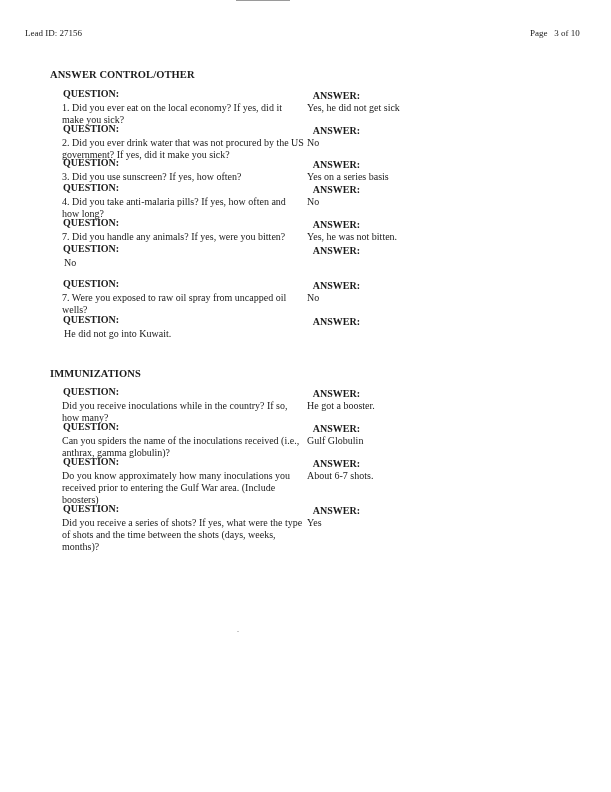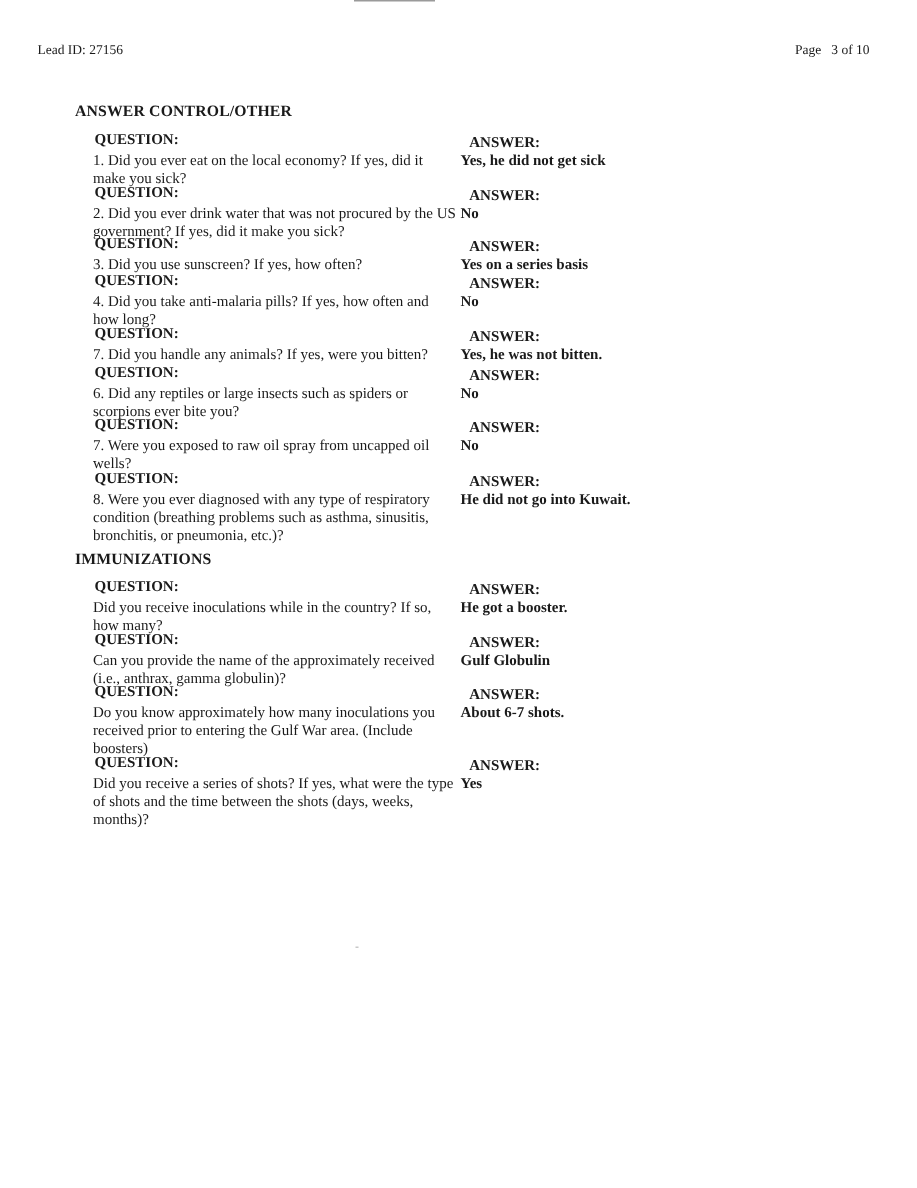--- a/index.html
+++ b/index.html
@@ -7,21 +7,21 @@
       width: 611px; height: 792px; position: relative; overflow: hidden;
       font-family: "Liberation Serif", serif; color: #1a1a1a;
     }
     .top-rule { position: absolute; left: 236px; top: 0; width: 54px; height: 1px; background: #9a9a9a; }
     .header-left { position: absolute; left: 25px; top: 28px; font-size: 9px; }
     .header-right { position: absolute; left: 530px; top: 28px; font-size: 9px; white-space: pre; }
     .section-title { position: absolute; left: 50px; font-size: 10.5px; font-weight: bold; letter-spacing: 0.1px; }
     .qa { position: absolute; left: 62px; width: 400px; font-size: 10.5px; line-height: 12px; }
     .qa .row { display: flex; }
     .qa .qcol { width: 243px; }
-    .qa .acol { width: 155px; margin-left: 2px; font-weight: bold; }
+    .qa .acol { width: 155px; margin-left: 2px; }
     .qa .label { font-weight: bold; font-size: 10px; }
     .qa .text { font-size: 10px; line-height: 12px; }
     .qa .answer-label { padding-top: 2px; margin-left: 16px; }
     .qa .q-label { padding-left: 1px; }
     .stray { position: absolute; left: 237px; top: 631px; width: 2px; height: 1px; background: #c8c8c8; }
   </style>
 </head>
 <body>
 
 <div class="top-rule"></div>
@@ -79,41 +79,39 @@
       <div class="qcol text">7.  Did you handle any animals?  If yes, were you bitten?</div>
       <div class="acol text">Yes, he was not bitten.</div>
     </div>
 </div>
 <div class="qa" style="top:243px;">
   <div class="row">
       <div class="qcol label q-label">QUESTION:</div>
       <div class="acol label answer-label">ANSWER:</div>
     </div>
   <div class="row">
-      <div class="qcol text">6.  Did any reptiles or large insects such as spiders or scorpions ever bite you?</div>
       <div class="acol text">No</div>
     </div>
 </div>
 <div class="qa" style="top:278px;">
   <div class="row">
       <div class="qcol label q-label">QUESTION:</div>
       <div class="acol label answer-label">ANSWER:</div>
     </div>
   <div class="row">
       <div class="qcol text">7.  Were you exposed to raw oil spray from uncapped oil wells?</div>
       <div class="acol text">No</div>
     </div>
 </div>
 <div class="qa" style="top:314px;">
   <div class="row">
       <div class="qcol label q-label">QUESTION:</div>
       <div class="acol label answer-label">ANSWER:</div>
     </div>
   <div class="row">
-      <div class="qcol text">8.  Were you ever diagnosed with any type of respiratory condition (breathing problems such as asthma, sinusitis, bronchitis, or pneumonia, etc.)?</div>
       <div class="acol text">He did not go into Kuwait.</div>
     </div>
 </div>
 
 <div class="section-title" style="top:368px;">IMMUNIZATIONS</div>
 
 <div class="qa" style="top:386px;">
   <div class="row">
       <div class="qcol label q-label">QUESTION:</div>
       <div class="acol label answer-label">ANSWER:</div>
@@ -122,21 +120,21 @@
       <div class="qcol text">Did you receive inoculations while in the country?  If so, how many?</div>
       <div class="acol text">He got a booster.</div>
     </div>
 </div>
 <div class="qa" style="top:421px;">
   <div class="row">
       <div class="qcol label q-label">QUESTION:</div>
       <div class="acol label answer-label">ANSWER:</div>
     </div>
   <div class="row">
-      <div class="qcol text">Can you provide the name of the approximately received (i.e., anthrax, gamma globulin)?</div>
+      <div class="qcol text">Can you spiders the name of the inoculations received (i.e., anthrax, gamma globulin)?</div>
       <div class="acol text">Gulf Globulin</div>
     </div>
 </div>
 <div class="qa" style="top:456px;">
   <div class="row">
       <div class="qcol label q-label">QUESTION:</div>
       <div class="acol label answer-label">ANSWER:</div>
     </div>
   <div class="row">
       <div class="qcol text">Do you know approximately how many inoculations you received prior to entering the Gulf War area. (Include boosters)</div>

